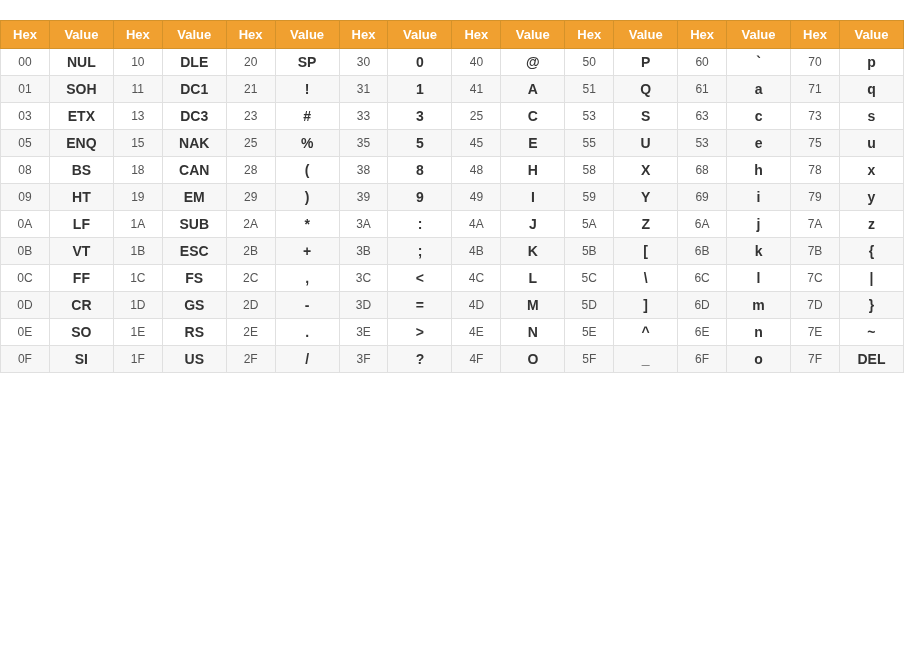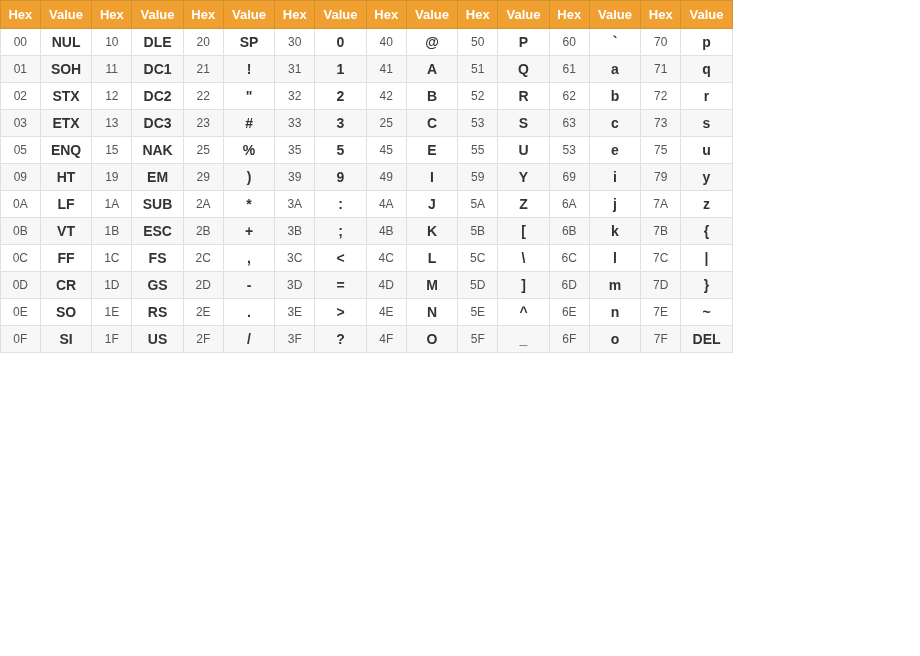--- a/index.html
+++ b/index.html
@@ -3,22 +3,23 @@
   <meta charset="utf-8">
   <style>
     * { box-sizing: border-box; margin: 0; padding: 0; }
     body {
       font-family: Arial, sans-serif;
       font-size: 13px;
       background: #fff;
       width: 920px;
     }
     table {
-      width: 733px;
+      width: 904px;
       border-collapse: collapse;
+      margin-top: 20px;
     }
     thead tr th {
       background-color: #f0a030;
       color: #fff;
       font-weight: bold;
       text-align: center;
       padding: 6px 4px;
       border: 1px solid #d4922a;
     }
     tbody tr:nth-child(odd) {
@@ -97,38 +98,20 @@
         <td class="hex-col">41</td>
         <td class="val-col">A</td>
         <td class="hex-col">51</td>
         <td class="val-col">Q</td>
         <td class="hex-col">61</td>
         <td class="val-col">a</td>
         <td class="hex-col">71</td>
         <td class="val-col">q</td>
       </tr>
       <tr>
-        <td class="hex-col">02</td>
-        <td class="val-col">STX</td>
-        <td class="hex-col">12</td>
-        <td class="val-col">DC2</td>
-        <td class="hex-col">22</td>
-        <td class="val-col">"</td>
-        <td class="hex-col">32</td>
-        <td class="val-col">2</td>
-        <td class="hex-col">42</td>
-        <td class="val-col">B</td>
-        <td class="hex-col">52</td>
-        <td class="val-col">R</td>
-        <td class="hex-col">62</td>
-        <td class="val-col">b</td>
-        <td class="hex-col">72</td>
-        <td class="val-col">r</td>
-      </tr>
-      <tr>
         <td class="hex-col">03</td>
         <td class="val-col">ETX</td>
         <td class="hex-col">13</td>
         <td class="val-col">DC3</td>
         <td class="hex-col">23</td>
         <td class="val-col">#</td>
         <td class="hex-col">33</td>
         <td class="val-col">3</td>
         <td class="hex-col">25</td>
         <td class="val-col">C</td>
@@ -151,20 +134,38 @@
         <td class="hex-col">45</td>
         <td class="val-col">E</td>
         <td class="hex-col">55</td>
         <td class="val-col">U</td>
         <td class="hex-col">53</td>
         <td class="val-col">e</td>
         <td class="hex-col">75</td>
         <td class="val-col">u</td>
       </tr>
       <tr>
+        <td class="hex-col">08</td>
+        <td class="val-col">BS</td>
+        <td class="hex-col">18</td>
+        <td class="val-col">CAN</td>
+        <td class="hex-col">28</td>
+        <td class="val-col">(</td>
+        <td class="hex-col">38</td>
+        <td class="val-col">8</td>
+        <td class="hex-col">48</td>
+        <td class="val-col">H</td>
+        <td class="hex-col">58</td>
+        <td class="val-col">X</td>
+        <td class="hex-col">68</td>
+        <td class="val-col">h</td>
+        <td class="hex-col">78</td>
+        <td class="val-col">x</td>
+      </tr>
+      <tr>
         <td class="hex-col">09</td>
         <td class="val-col">HT</td>
         <td class="hex-col">19</td>
         <td class="val-col">EM</td>
         <td class="hex-col">29</td>
         <td class="val-col">)</td>
         <td class="hex-col">39</td>
         <td class="val-col">9</td>
         <td class="hex-col">49</td>
         <td class="val-col">I</td>

